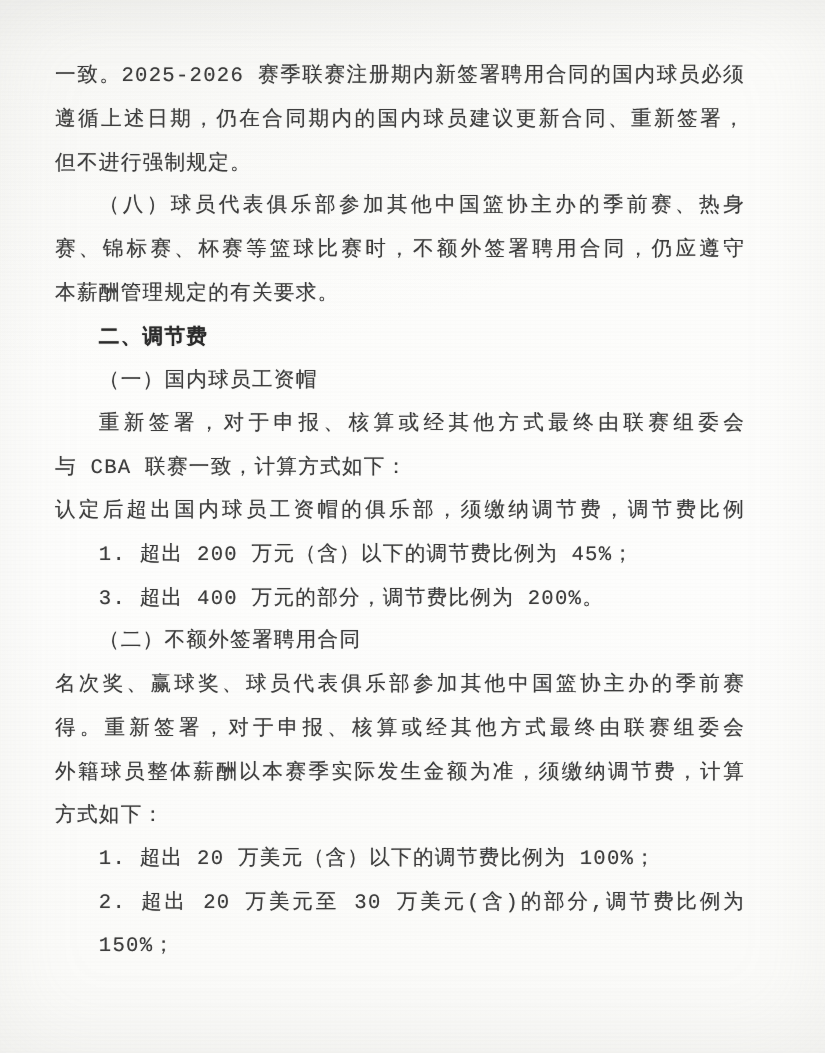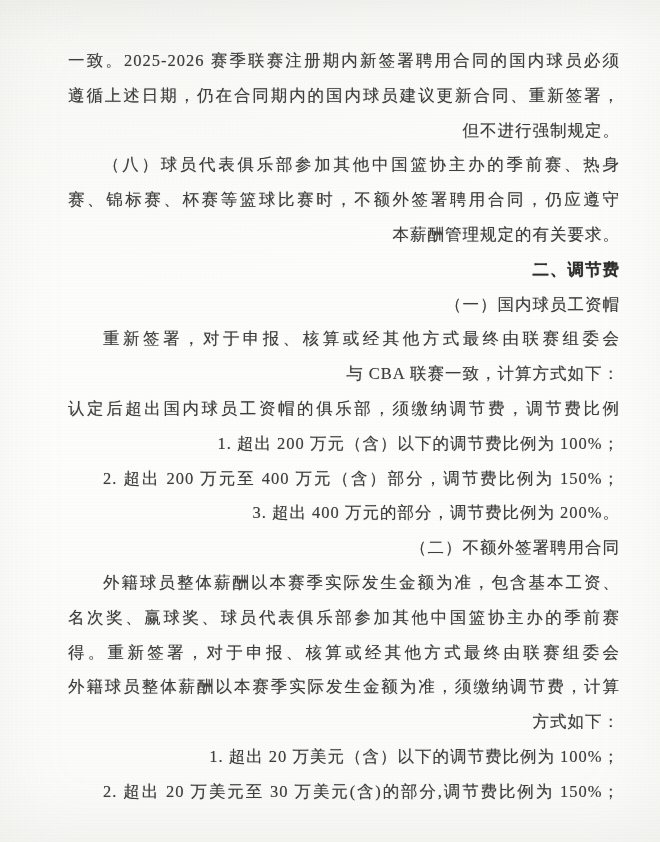--- a/index.html
+++ b/index.html
@@ -26,34 +26,34 @@
     inset: 0;
     pointer-events: none;
     opacity: 0.05;
     background:
       repeating-linear-gradient(0deg, rgba(120,120,115,0.25) 0 1px, transparent 1px 3px),
       repeating-linear-gradient(90deg, rgba(140,140,135,0.18) 0 1px, transparent 1px 4px);
     mix-blend-mode: multiply;
   }
   .text-block {
     position: absolute;
-    left: 68px;
+    left: 44px;
     top: 44px;
     width: 552px;
-    font-family: Liberation Serif, serif;
+    font-family: Liberation Mono, monospace;
     font-size: 16.5px;
     letter-spacing: 1px;
     line-height: 34.8px;
     color: #3e3e3e;
     text-shadow: 0 0 0.8px rgba(80,80,78,0.55);
   }
   .line {
     min-height: 34.8px;
     white-space: normal;
-    text-align: right;
+    text-align: left;
   }
   .line.fill {
     text-align: justify;
     text-align-last: justify;
     text-justify: inter-character;
   }
   .line.indent {
     padding-left: 35px;
   }
   .line.bold {
@@ -71,25 +71,23 @@
       <div class="line fill">遵循上述日期，仍在合同期内的国内球员建议更新合同、重新签署，</div>
       <div class="line">但不进行强制规定。</div>
       <div class="line indent fill">（八）球员代表俱乐部参加其他中国篮协主办的季前赛、热身</div>
       <div class="line fill">赛、锦标赛、杯赛等篮球比赛时，不额外签署聘用合同，仍应遵守</div>
       <div class="line">本薪酬管理规定的有关要求。</div>
       <div class="line indent bold">二、调节费</div>
       <div class="line indent">（一）国内球员工资帽</div>
       <div class="line indent fill">重新签署，对于申报、核算或经其他方式最终由联赛组委会</div>
       <div class="line">与 CBA 联赛一致，计算方式如下：</div>
       <div class="line fill">认定后超出国内球员工资帽的俱乐部，须缴纳调节费，调节费比例</div>
-      <div class="line indent">1. 超出 200 万元（含）以下的调节费比例为 100%；</div>
-      <div class="line indent fill">2. 超出 200 万元至 400 万元（含）部分，调节费比例为 150%；</div>
+      <div class="line indent">1. 超出 200 万元（含）以下的调节费比例为 45%；</div>
       <div class="line indent">3. 超出 400 万元的部分，调节费比例为 200%。</div>
       <div class="line indent">（二）不额外签署聘用合同</div>
-      <div class="line indent fill">外籍球员整体薪酬以本赛季实际发生金额为准，包含基本工资、</div>
       <div class="line fill">名次奖、赢球奖、球员代表俱乐部参加其他中国篮协主办的季前赛</div>
       <div class="line fill">得。重新签署，对于申报、核算或经其他方式最终由联赛组委会</div>
       <div class="line fill">外籍球员整体薪酬以本赛季实际发生金额为准，须缴纳调节费，计算</div>
       <div class="line">方式如下：</div>
       <div class="line indent">1. 超出 20 万美元（含）以下的调节费比例为 100%；</div>
       <div class="line indent fill">2. 超出 20 万美元至 30 万美元(含)的部分,调节费比例为 150%；</div>
     </div>
   <div class="noise"></div>
 </div>
 

